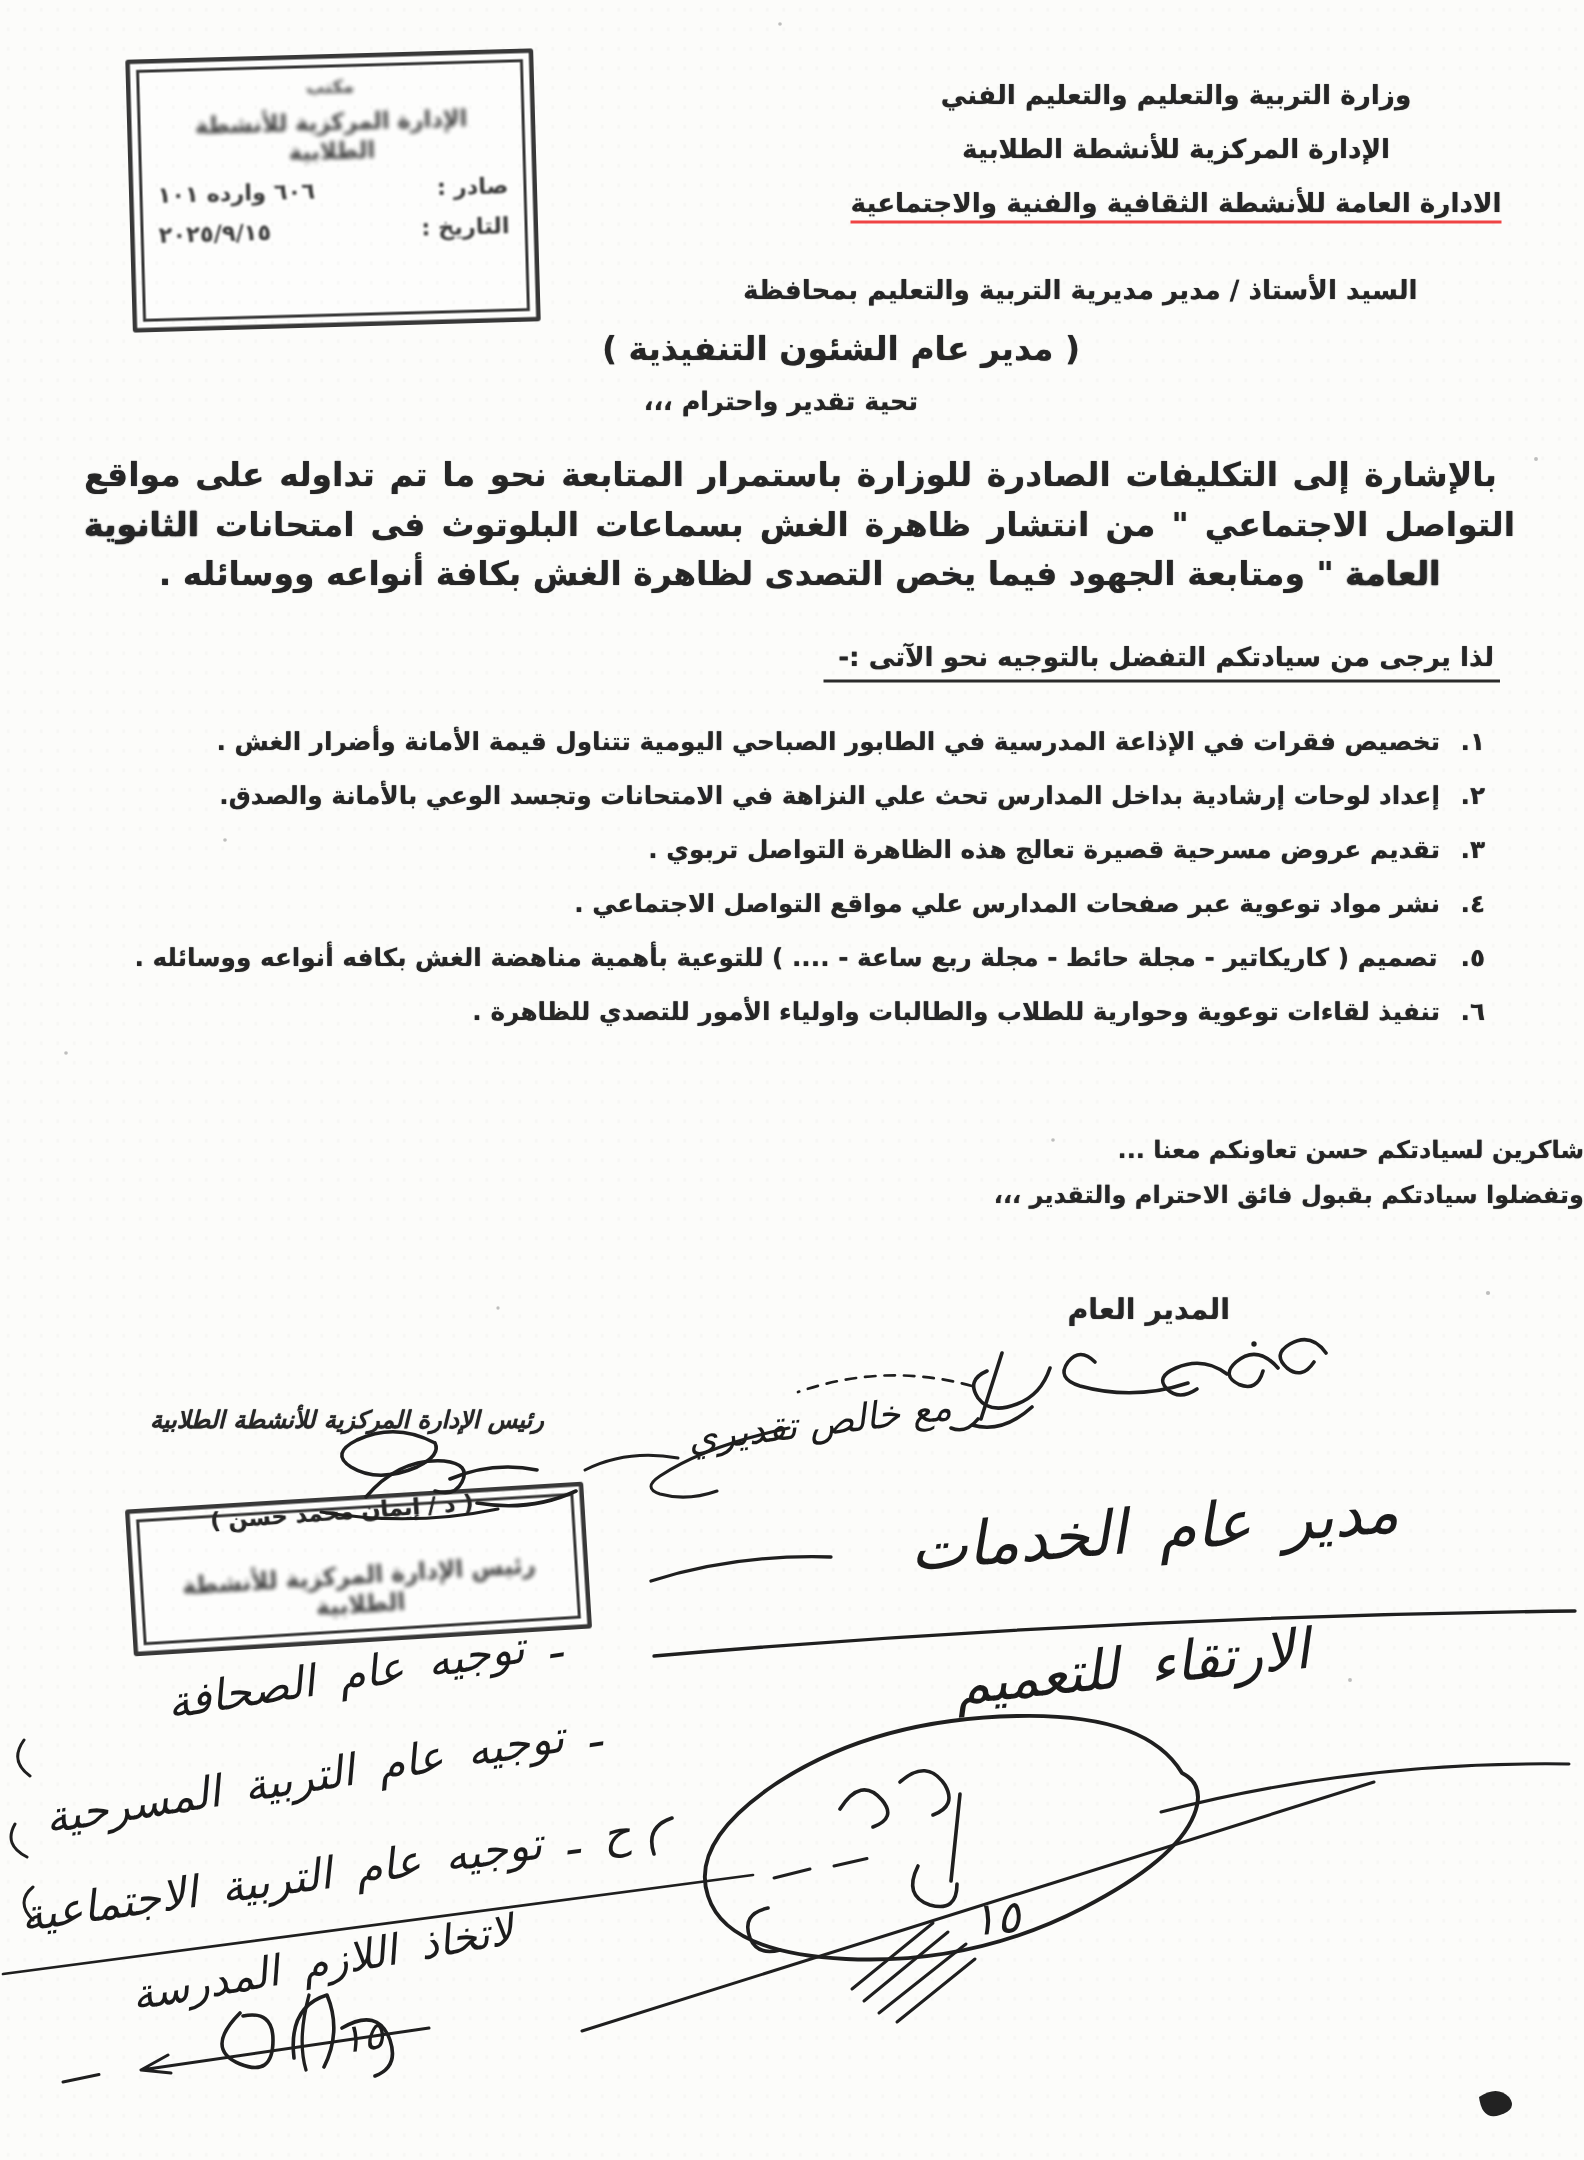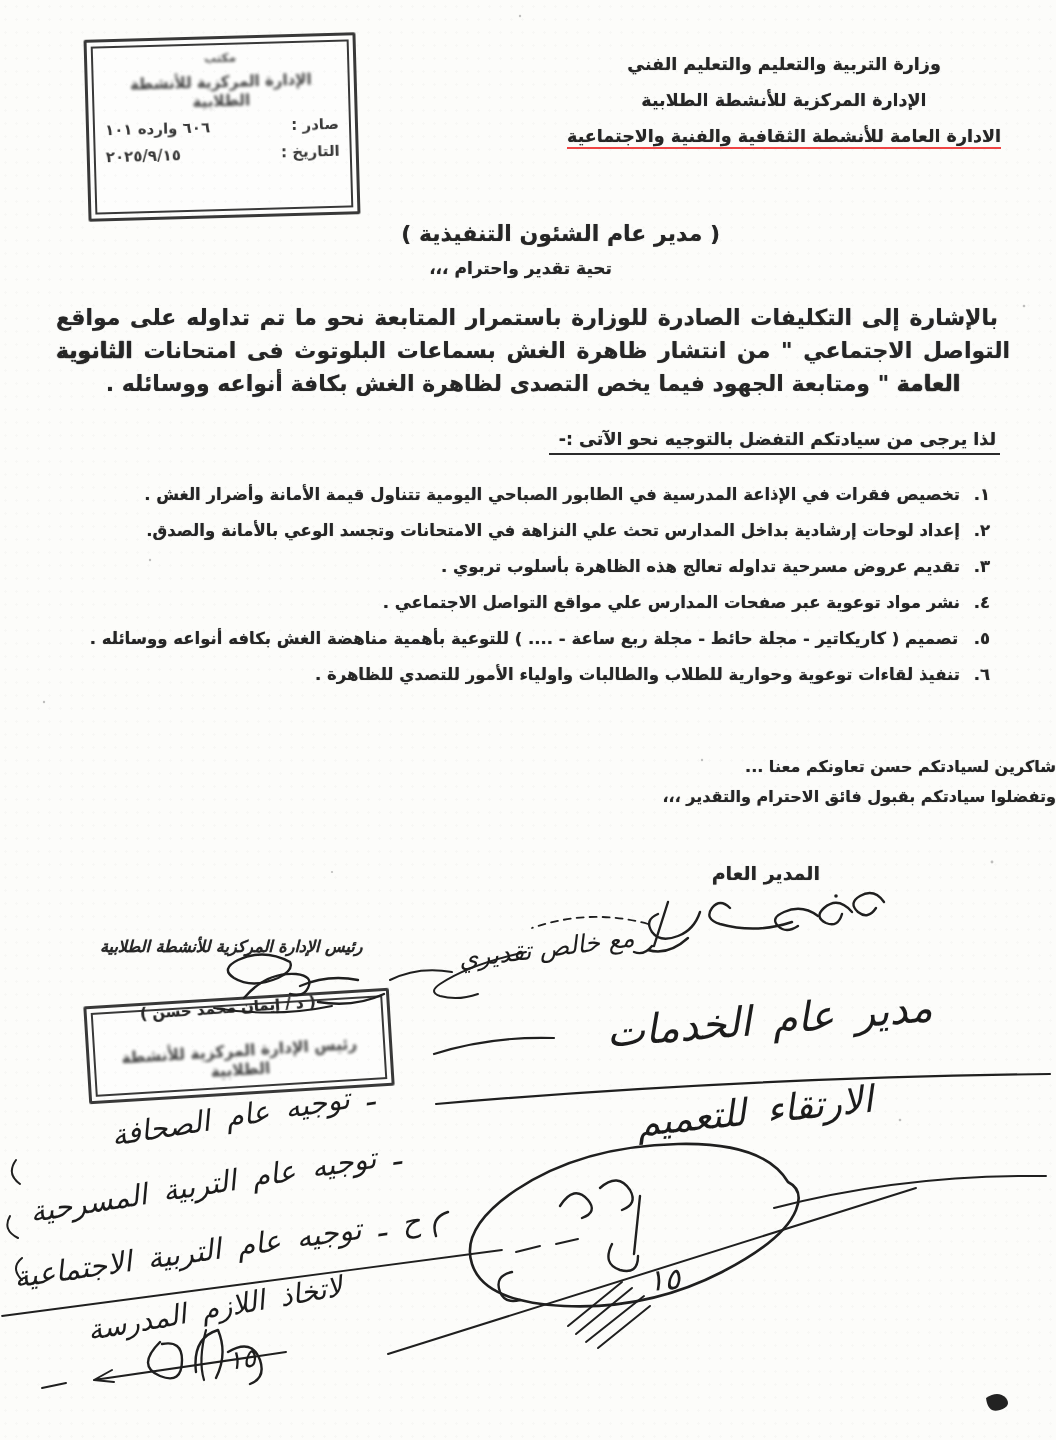--- a/index.html
+++ b/index.html
@@ -89,41 +89,42 @@
       </div>
     </div>
   </div>
 
   <div class="abs typed hdr">
     <div>وزارة التربية والتعليم والتعليم الفني</div>
     <div>الإدارة المركزية للأنشطة الطلابية</div>
     <div><span class="u">الادارة العامة للأنشطة الثقافية والفنية والاجتماعية</span></div>
   </div>
 
+  <div class="abs typed addr1">السيد الأستاذ / مدير مديرية التربية والتعليم بمحافظة</div>
   <div class="abs typed addr2">( مدير عام الشئون التنفيذية )</div>
   <div class="abs typed salut">تحية تقدير واحترام ،،،</div>
 
   <div class="abs typed para">
     <span>بالإشارة إلى التكليفات الصادرة للوزارة باستمرار المتابعة نحو ما تم تداوله على مواقع التواصل الاجتماعي " من انتشار ظاهرة الغش بسماعات البلوتوث فى امتحانات </span><span class="bseg">الثانوية العامة</span><span> " ومتابعة الجهود فيما يخص التصدى لظاهرة الغش بكافة أنواعه ووسائله .</span>
   </div>
 
   <div class="abs typed req">لذا يرجى من سيادتكم التفضل بالتوجيه نحو الآتى :-</div>
 
   <div class="abs typed list">
     <div class="li">
       <span class="num">١.</span>
       <span class="txt">تخصيص فقرات في الإذاعة المدرسية في الطابور الصباحي اليومية تتناول قيمة الأمانة وأضرار الغش .</span>
     </div>
     <div class="li">
       <span class="num">٢.</span>
       <span class="txt">إعداد لوحات إرشادية بداخل المدارس تحث علي النزاهة في الامتحانات وتجسد الوعي بالأمانة والصدق.</span>
     </div>
     <div class="li">
       <span class="num">٣.</span>
-      <span class="txt">تقديم عروض مسرحية تداوله تعالج هذه الظاهرة بأسلوب تربوي .</span>
+      <span class="txt">تقديم عروض مسرحية قصيرة تعالج هذه الظاهرة التواصل تربوي .</span>
     </div>
     <div class="li">
       <span class="num">٤.</span>
       <span class="txt">نشر مواد توعوية عبر صفحات المدارس علي مواقع التواصل الاجتماعي .</span>
     </div>
     <div class="li wrap2">
       <span class="num">٥.</span>
       <span class="txt">تصميم ( كاريكاتير - مجلة حائط - مجلة ربع ساعة - .... ) للتوعية بأهمية مناهضة الغش بكافه أنواعه ووسائله .</span>
     </div>
     <div class="li">

